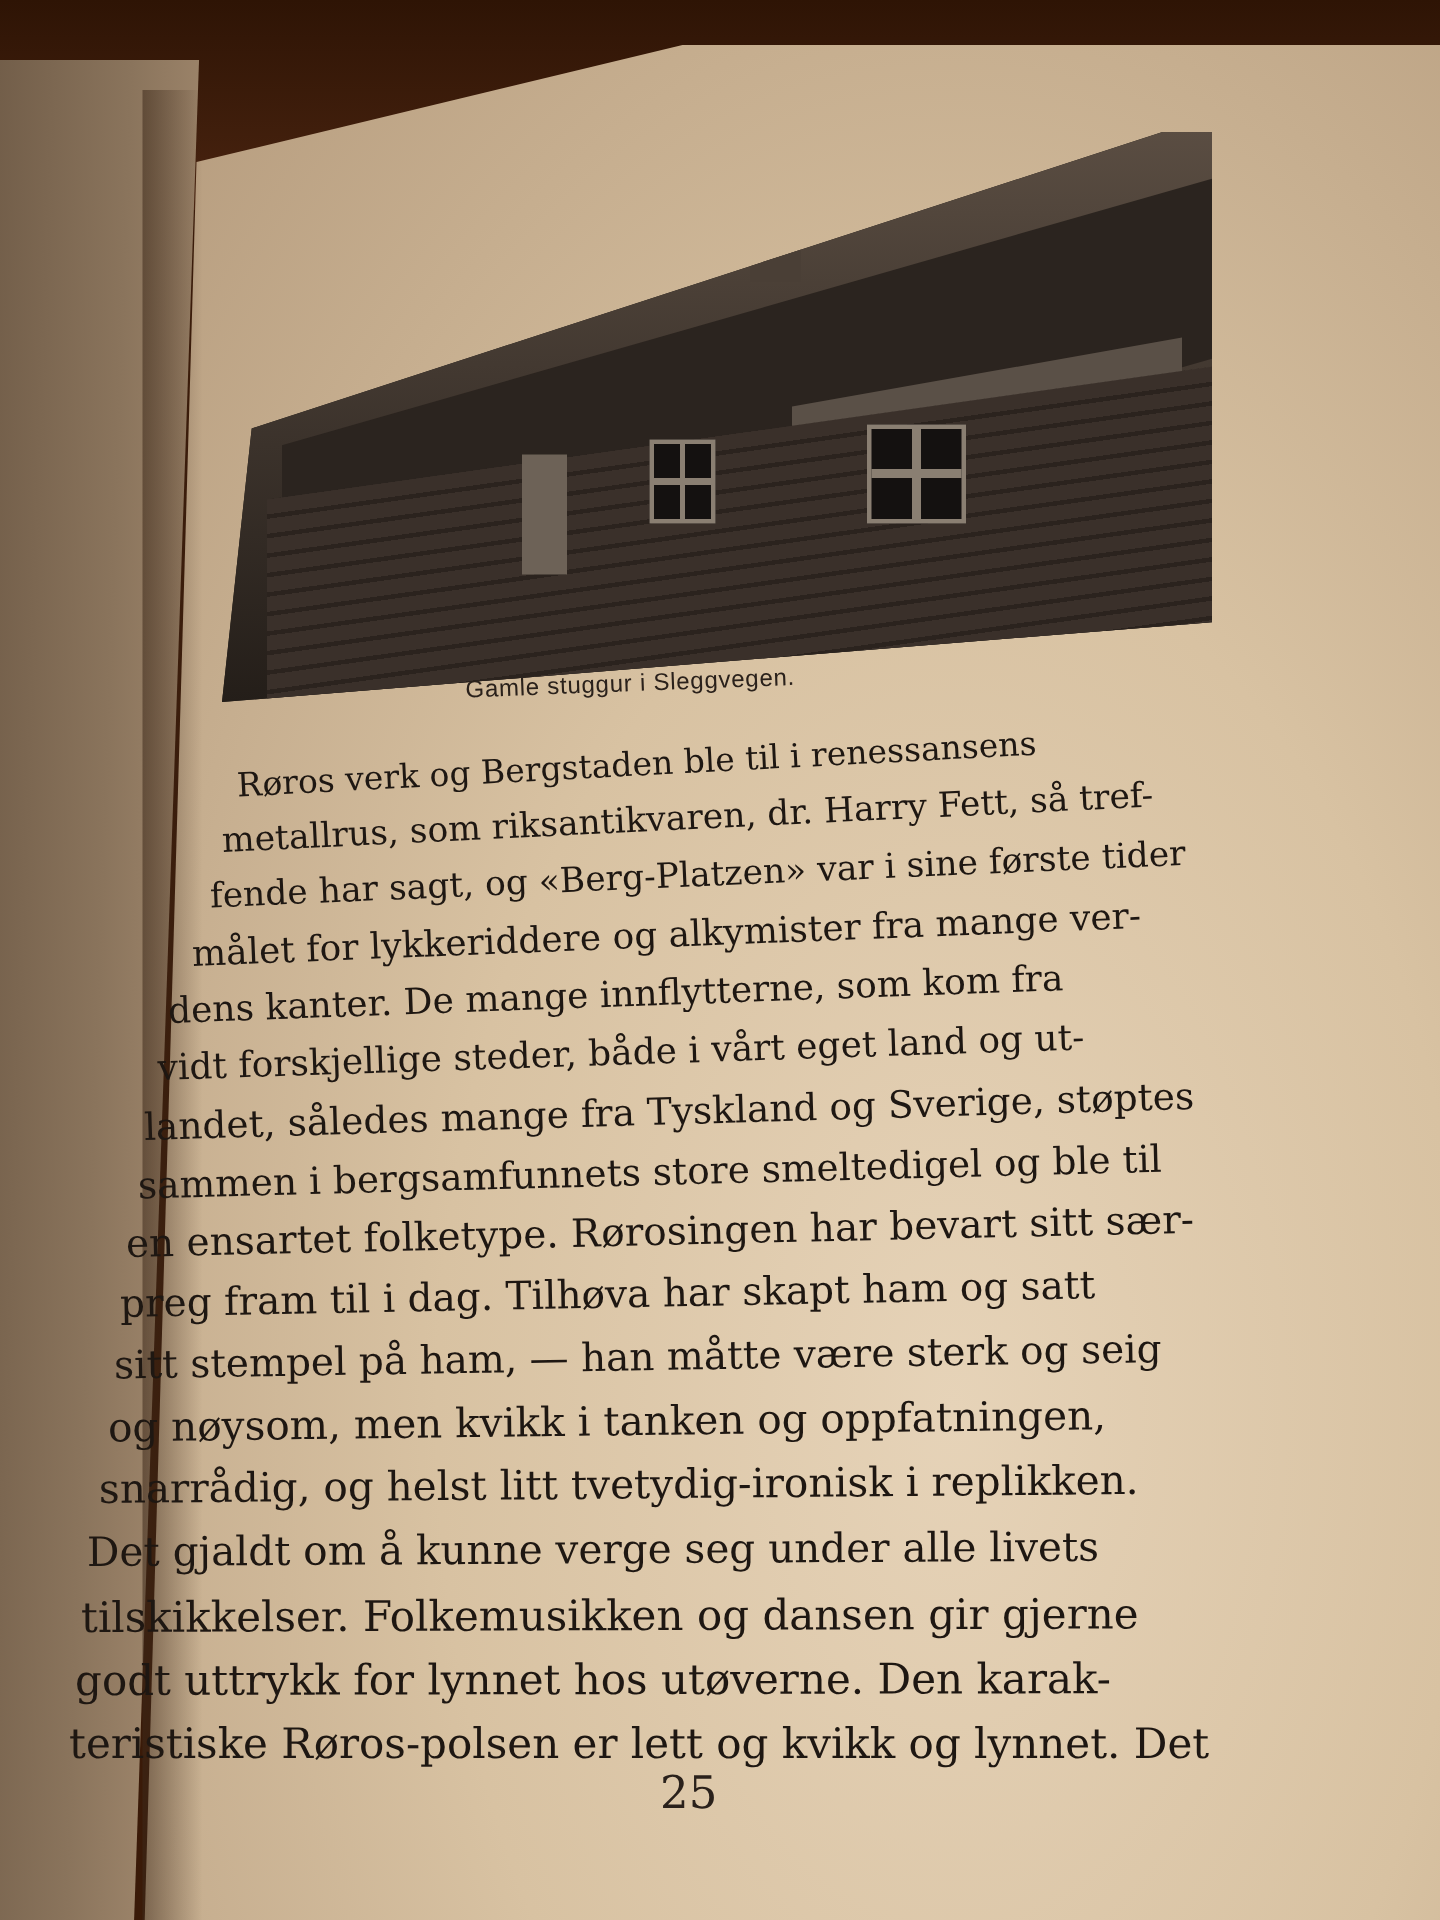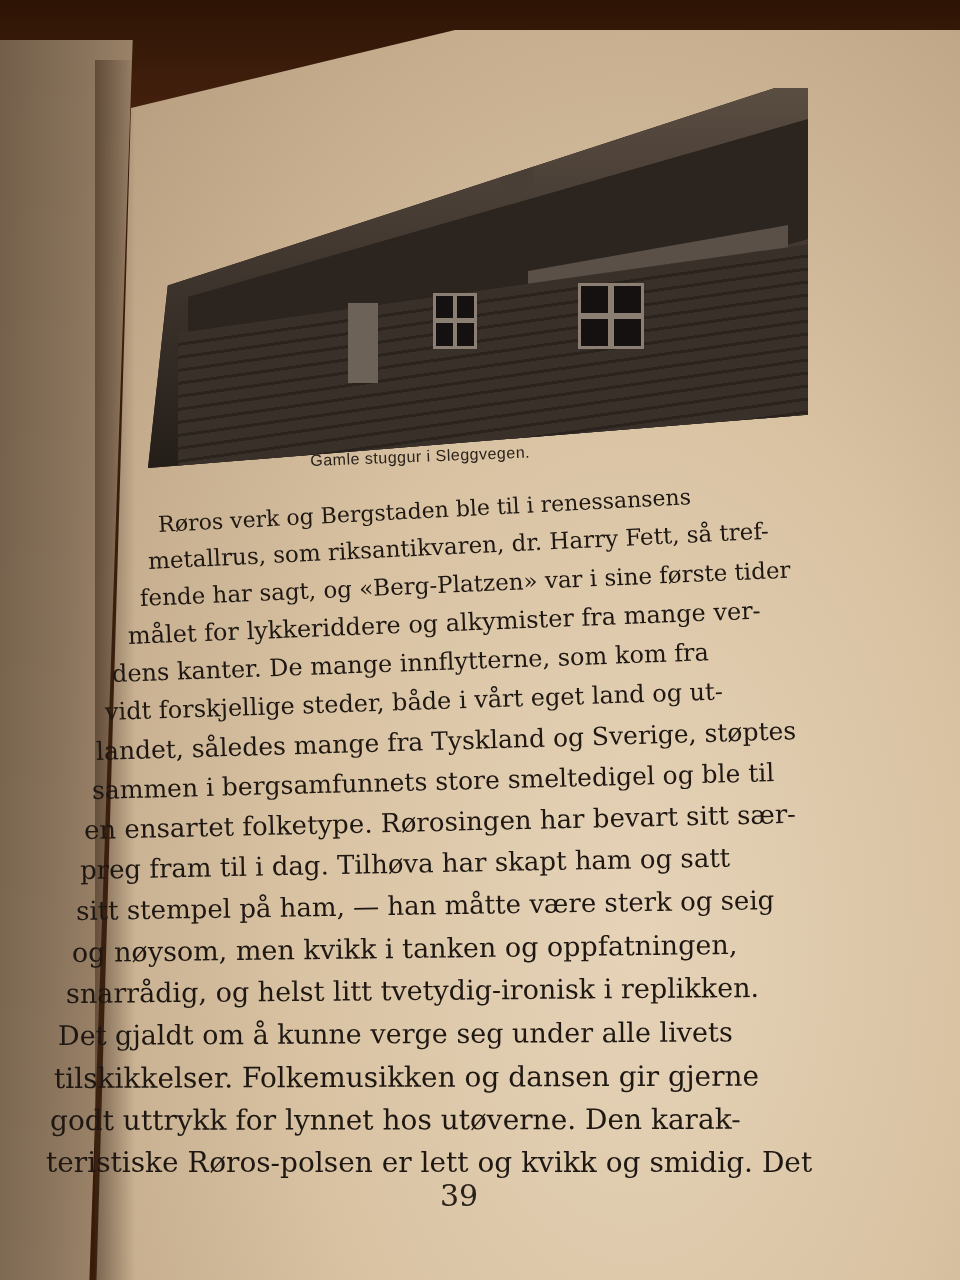--- a/index.html
+++ b/index.html
@@ -102,16 +102,16 @@
   <div class="line" style="left:96px;top:737px;font-size:25px;transform:rotate(-1.7deg);">landet, således mange fra Tyskland og Sverige, støptes</div>
   <div class="line" style="left:92px;top:776px;font-size:25px;transform:rotate(-1.5deg);">sammen i bergsamfunnets store smeltedigel og ble til</div>
   <div class="line" style="left:84px;top:815px;font-size:26px;transform:rotate(-1.3deg);">en ensartet folketype. Rørosingen har bevart sitt sær-</div>
   <div class="line" style="left:80px;top:855px;font-size:26px;transform:rotate(-1.1deg);">preg fram til i dag. Tilhøva har skapt ham og satt</div>
   <div class="line" style="left:76px;top:896px;font-size:26px;transform:rotate(-0.9deg);">sitt stempel på ham, — han måtte være sterk og seig</div>
   <div class="line" style="left:72px;top:937px;font-size:27px;transform:rotate(-0.7deg);">og nøysom, men kvikk i tanken og oppfatningen,</div>
   <div class="line" style="left:66px;top:978px;font-size:27px;transform:rotate(-0.5deg);">snarrådig, og helst litt tvetydig-ironisk i replikken.</div>
   <div class="line" style="left:58px;top:1020px;font-size:27px;transform:rotate(-0.3deg);">Det gjaldt om å kunne verge seg under alle livets</div>
   <div class="line" style="left:54px;top:1062px;font-size:28px;transform:rotate(-0.2deg);">tilskikkelser. Folkemusikken og dansen gir gjerne</div>
   <div class="line" style="left:50px;top:1104px;font-size:28px;transform:rotate(-0.1deg);">godt uttrykk for lynnet hos utøverne. Den karak-</div>
-  <div class="line" style="left:46px;top:1146px;font-size:28px;transform:rotate(0deg);">teristiske Røros-polsen er lett og kvikk og smidig. Det</div>
+  <div class="line" style="left:46px;top:1146px;font-size:28px;transform:rotate(0deg);">teristiske Røros-polsen er lett og kvikk og lynnet. Det</div>
 </div>
 
-<div class="page-number">39</div>
+<div class="page-number">25</div>
 
 </body></html>

